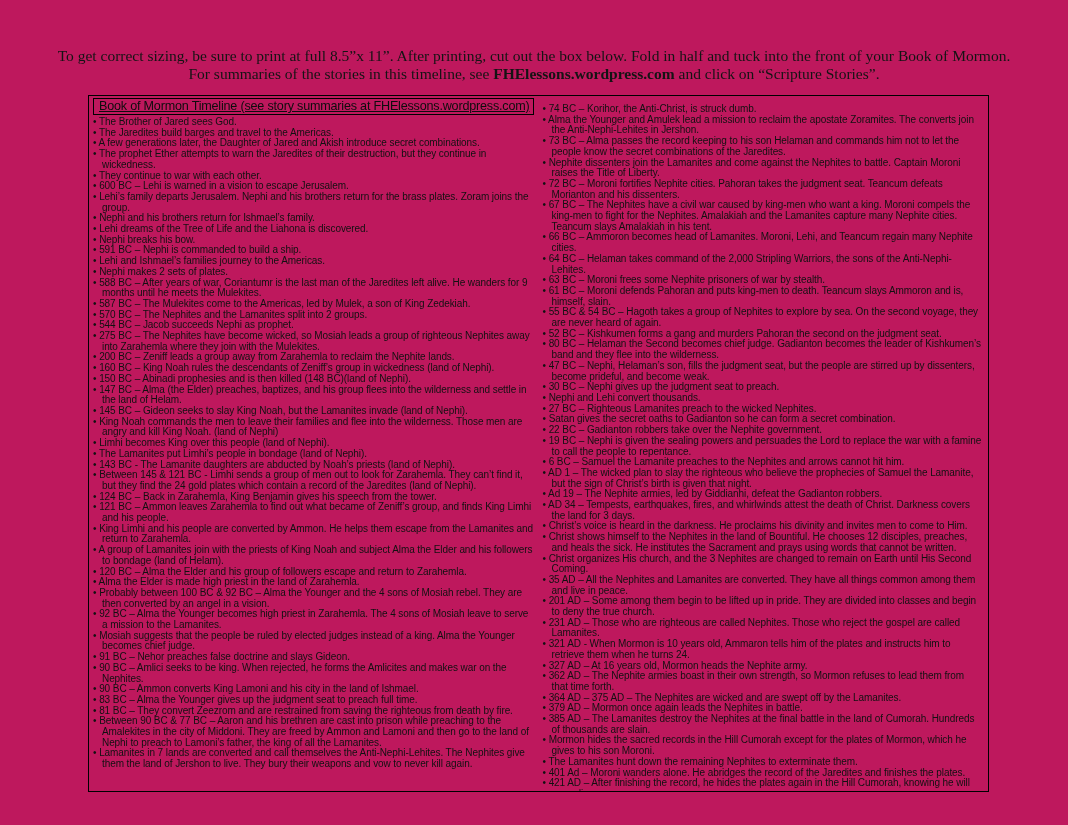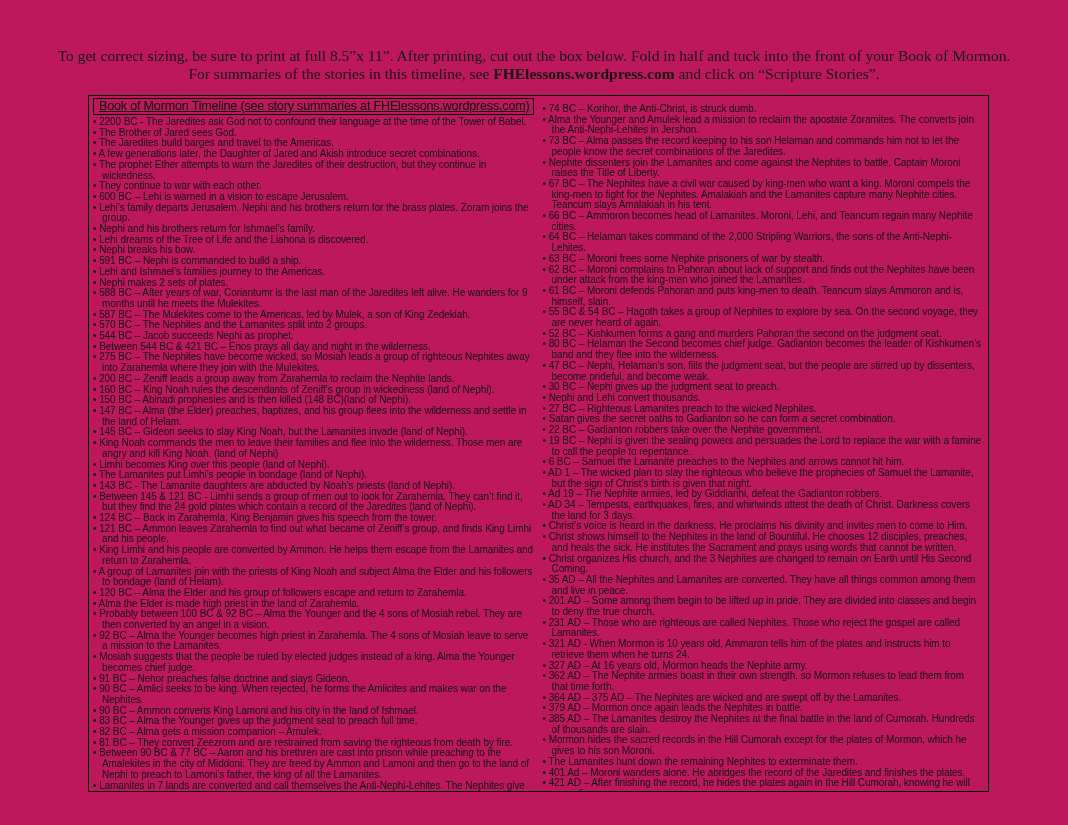--- a/index.html
+++ b/index.html
@@ -75,39 +75,37 @@
     <div>To get correct sizing, be sure to print at full 8.5”x 11”.  After printing, cut out the box below.  Fold in half and tuck into the front of your Book of Mormon.</div>
     <div><span>For summaries of the stories in this timeline, see </span><span class="bold">FHElessons.wordpress.com</span><span> and click on “Scripture Stories”.</span></div>
   </div>
 
   <div class="box">
     <div class="col col-left">
       <div class="title-box">
         <span class="title-text">Book of Mormon Timeline  (see story summaries at FHElessons.wordpress.com)</span>
       </div>
       <ul class="entries">
-          <li class="entry">2200 BC  - The Jaredites ask God not to confound their language at the time of the Tower of Babel.</li>
           <li class="entry">The Brother of Jared sees God.</li>
           <li class="entry">The Jaredites build barges and travel to the Americas.</li>
           <li class="entry">A few generations later, the Daughter of Jared and Akish introduce secret combinations.</li>
           <li class="entry">The prophet Ether attempts to warn the Jaredites of their destruction, but they continue in wickedness.</li>
           <li class="entry">They continue to war with each other.</li>
           <li class="entry">600 BC – Lehi is warned in a vision to escape Jerusalem.</li>
           <li class="entry">Lehi’s family departs Jerusalem.  Nephi and his brothers return for the brass plates. Zoram joins the group.</li>
           <li class="entry">Nephi and his brothers return for Ishmael’s family.</li>
           <li class="entry">Lehi dreams of the Tree of Life and the Liahona is discovered.</li>
           <li class="entry">Nephi breaks his bow.</li>
           <li class="entry">591 BC – Nephi is commanded to build a ship.</li>
           <li class="entry">Lehi and Ishmael’s families journey to the Americas.</li>
           <li class="entry">Nephi makes 2 sets of plates.</li>
           <li class="entry">588 BC – After years of war, Coriantumr is the last man of the Jaredites left alive.  He wanders for 9 months until he meets the Mulekites.</li>
           <li class="entry">587 BC – The Mulekites come to the Americas, led by Mulek, a son of King Zedekiah.</li>
           <li class="entry">570 BC – The Nephites and the Lamanites split into 2 groups.</li>
           <li class="entry">544 BC – Jacob succeeds Nephi as prophet.</li>
-          <li class="entry">Between 544 BC &amp; 421 BC – Enos prays all day and night in the wilderness.</li>
           <li class="entry">275 BC – The Nephites have become wicked, so Mosiah leads a group of righteous Nephites away into Zarahemla where they join with the Mulekites.</li>
           <li class="entry">200 BC – Zeniff leads a group away from Zarahemla to reclaim the Nephite lands.</li>
           <li class="entry">160 BC – King Noah rules the descendants of Zeniff’s group in wickedness (land of Nephi).</li>
           <li class="entry">150 BC – Abinadi prophesies and is then killed (148 BC)(land of Nephi).</li>
           <li class="entry">147 BC – Alma (the Elder) preaches, baptizes, and his group flees into the wilderness and settle in the land of Helam.</li>
           <li class="entry">145 BC – Gideon seeks to slay King Noah, but the Lamanites invade (land of Nephi).</li>
           <li class="entry">King Noah commands the men to leave their families and flee into the wilderness.  Those men are angry and kill King Noah. (land of Nephi)</li>
           <li class="entry">Limhi becomes King over this people (land of Nephi).</li>
           <li class="entry">The Lamanites put Limhi’s people in bondage (land of Nephi).</li>
           <li class="entry">143 BC - The Lamanite daughters are abducted by Noah’s priests (land of Nephi).</li>
@@ -118,37 +116,36 @@
           <li class="entry">A group of Lamanites join with the priests of King Noah and subject Alma the Elder and his followers to bondage (land of Helam).</li>
           <li class="entry">120 BC – Alma the Elder and his group of followers escape and return to Zarahemla.</li>
           <li class="entry">Alma the Elder is made high priest in the land of Zarahemla.</li>
           <li class="entry">Probably between 100 BC &amp; 92 BC – Alma the Younger and the 4 sons of Mosiah rebel.  They are then converted by an angel  in a vision.</li>
           <li class="entry">92 BC – Alma the Younger becomes high priest in Zarahemla.  The 4 sons of Mosiah leave to serve a mission to the Lamanites.</li>
           <li class="entry">Mosiah suggests that the people be ruled by elected judges instead of a king. Alma the Younger becomes chief judge.</li>
           <li class="entry">91 BC – Nehor preaches false doctrine and slays Gideon.</li>
           <li class="entry">90 BC – Amlici seeks to be king.  When rejected, he forms the Amlicites and makes war on the Nephites.</li>
           <li class="entry">90 BC – Ammon converts King Lamoni and his city in the land of Ishmael.</li>
           <li class="entry">83 BC – Alma the Younger gives up the judgment seat to preach full time.</li>
-          <li class="entry">82 BC – Alma gets a mission companion – Amulek.</li>
           <li class="entry">81 BC – They convert Zeezrom and are restrained from saving the righteous from death by fire.</li>
           <li class="entry">Between 90 BC &amp; 77 BC – Aaron and his brethren are cast into prison while preaching to the Amalekites in the city of Middoni.  They are freed by Ammon and Lamoni and then go to the land of Nephi to preach to Lamoni’s father, the king of all the Lamanites.</li>
           <li class="entry">Lamanites in 7 lands are converted and call themselves the Anti-Nephi-Lehites.  The Nephites give them the land of Jershon to live.  They bury their weapons and vow to never kill again.</li>
         </ul>
     </div>
     <div class="col col-right">
       <ul class="entries">
           <li class="entry">74 BC – Korihor, the Anti-Christ, is struck dumb.</li>
           <li class="entry">Alma the Younger and Amulek lead a mission to reclaim the apostate Zoramites.  The converts join the Anti-Nephi-Lehites in Jershon.</li>
           <li class="entry">73 BC – Alma passes the record keeping to his son Helaman and commands him not to let the people know the secret combinations of the Jaredites.</li>
           <li class="entry">Nephite dissenters join the Lamanites and come against the Nephites to battle.  Captain Moroni raises the Title of Liberty.</li>
+          <li class="entry">72 BC – Moroni fortifies Nephite cities.  Pahoran takes the judgment seat.  Teancum  defeats Morianton and his dissenters.</li>
           <li class="entry">67 BC – The Nephites have a civil war caused by king-men who want a king.  Moroni compels the king-men to fight for the Nephites.  Amalakiah and the Lamanites capture many Nephite cities.  Teancum slays Amalakiah in his tent.</li>
           <li class="entry">66 BC – Ammoron becomes head of Lamanites.  Moroni, Lehi, and Teancum regain many Nephite cities.</li>
           <li class="entry">64 BC – Helaman takes command of the 2,000 Stripling Warriors, the sons of the Anti-Nephi-Lehites.</li>
           <li class="entry">63 BC – Moroni frees some Nephite prisoners of war by stealth.</li>
-          <li class="entry">62 BC – Moroni complains to Pahoran about lack of support and finds out the Nephites have been under attack from the king-men who joined the Lamanites.</li>
           <li class="entry">61 BC – Moroni defends Pahoran and puts king-men to death.  Teancum slays Ammoron and is, himself, slain.</li>
           <li class="entry">55 BC &amp; 54 BC – Hagoth takes a group of Nephites to explore by sea.  On the second voyage, they are never heard of again.</li>
           <li class="entry">52 BC – Kishkumen forms a gang and murders Pahoran the second on the judgment seat.</li>
           <li class="entry">80 BC – Helaman the Second becomes chief judge.  Gadianton becomes the leader of Kishkumen’s band and they flee into the wilderness.</li>
           <li class="entry">47 BC – Nephi, Helaman’s son, fills the judgment seat, but the people are stirred up by dissenters, become prideful, and become weak.</li>
           <li class="entry">30 BC – Nephi gives up the judgment seat to preach.</li>
           <li class="entry">Nephi and Lehi convert thousands.</li>
           <li class="entry">27 BC – Righteous Lamanites preach to the wicked Nephites.</li>
           <li class="entry">Satan gives the secret oaths to Gadianton so he can form a secret combination.</li>
           <li class="entry">22 BC – Gadianton robbers take over the Nephite government.</li>

